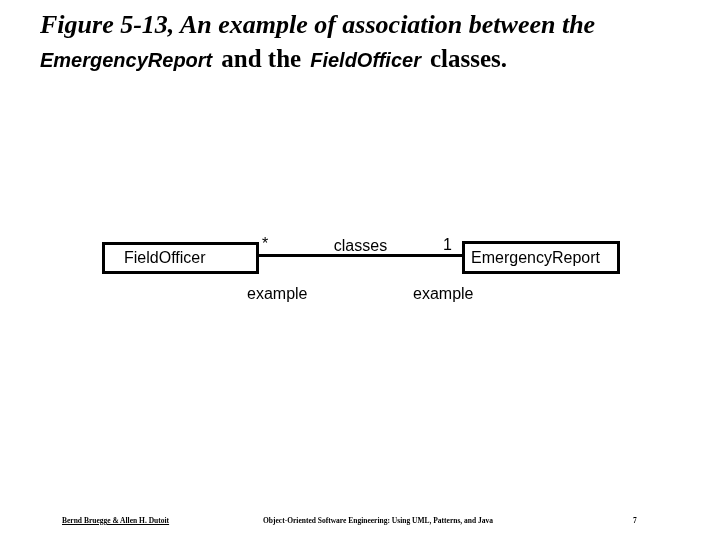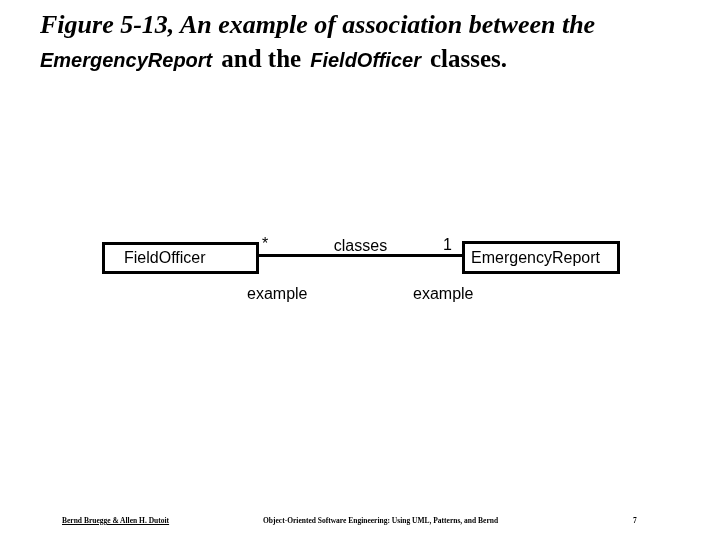--- a/index.html
+++ b/index.html
@@ -134,17 +134,17 @@
   <div class="uml-class right">
     <span>EmergencyReport</span>
   </div>
 
   <div class="role left">example</div>
 
   <div class="role right">example</div>
 
   <div class="footer-item footer-authors">Bernd Bruegge &amp; Allen H. Dutoit</div>
 
-  <div class="footer-item footer-book">Object-Oriented Software Engineering: Using UML, Patterns, and Bernd</div>
+  <div class="footer-item footer-book">Object-Oriented Software Engineering: Using UML, Patterns, and Java</div>
 
   <div class="footer-item footer-page">7</div>
 
 </div>
 
 </body></html>

